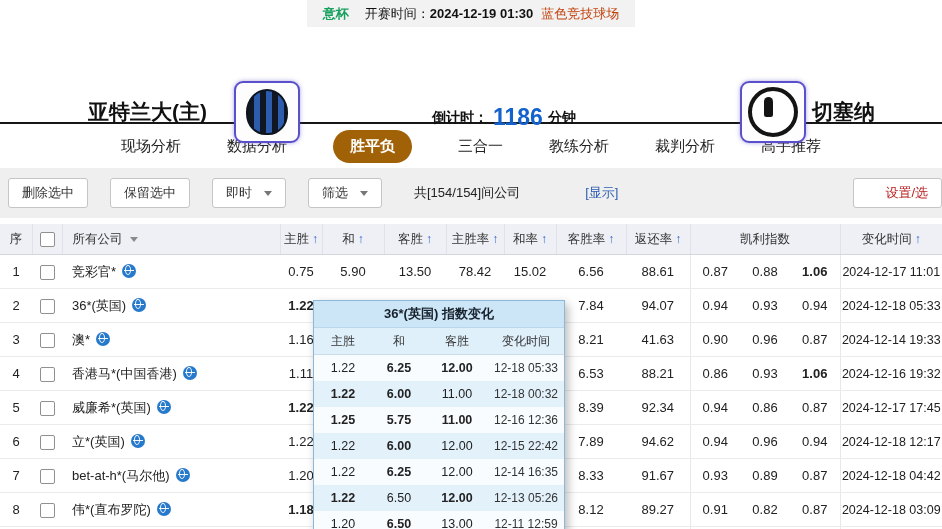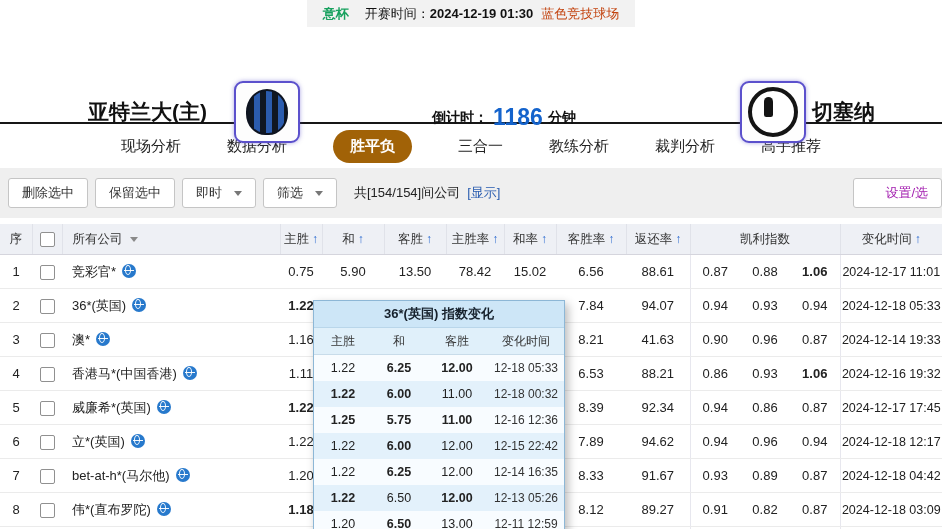--- a/index.html
+++ b/index.html
@@ -27,26 +27,26 @@
   .cesena::after{content:"";position:absolute;left:12px;top:6px;width:9px;height:20px;background:#141414;border-radius:6px 6px 3px 3px;}
   .countdown{position:absolute;left:432px;top:70px;display:flex;align-items:center;font-size:14px;font-weight:bold;color:#111;}
   .countdown .num{font-size:23px;color:#1463cc;margin:0 5px;}
 
   
   .nav{height:44px;border-top:2px solid #161616;display:flex;justify-content:center;align-items:center;gap:46px;}
   .tab{font-size:15px;color:#222;cursor:pointer;white-space:nowrap;}
   .tab.active{background:#a16207;color:#fff;padding:7px 17px;border-radius:17px;font-weight:bold;}
 
   
-  .toolbar{height:50px;background:#efefef;display:flex;align-items:center;padding:0 8px;gap:7px;position:relative;margin-bottom:6px;}
+  .toolbar{height:50px;background:#efefef;display:flex;align-items:center;padding:0 8px;gap:22px;position:relative;margin-bottom:6px;}
   .tbtn{background:#fff;border:1px solid #c5c5c5;border-radius:3px;height:30px;padding:0 13px;font-size:13px;color:#333;display:inline-flex;align-items:center;gap:12px;font-family:inherit;cursor:pointer;white-space:nowrap;}
   .caret{width:0;height:0;border-left:4px solid transparent;border-right:4px solid transparent;border-top:5px solid #777;}
   .count-text{margin-left:10px;font-size:13px;color:#222;}
-  .show-link{color:#2a5db0;text-decoration:none;font-size:13px;cursor:pointer;}
-  .settings{margin-left:auto;margin-right:-8px;color:#a21caf;padding-left:31px;}
+  .show-link{color:#2a5db0;text-decoration:none;font-size:13px;cursor:pointer;margin-left:43px;}
+  .settings{margin-left:auto;margin-right:-8px;color:#b91c1c;padding-left:31px;}
 
   
   .odds-table{width:942px;border-collapse:collapse;table-layout:fixed;}
   .odds-table th{height:28px;background:#eef0f5;font-size:12.5px;font-weight:normal;color:#333;border-bottom:1px solid #d5d5dd;border-left:1px solid #e0e2e9;text-align:center;}
   .odds-table th:first-child{border-left:none;}
   .odds-table td{height:31px;text-align:center;font-size:13px;border-bottom:1px solid #ebebeb;color:#222;overflow:hidden;white-space:nowrap;}
   td.company,th.company{text-align:left;padding-left:10px;}
   .arr{color:#2b6ad0;font-weight:bold;margin-left:3px;font-size:12px;}
   .dropcaret{display:inline-block;margin-left:7px;width:0;height:0;border-left:4px solid transparent;border-right:4px solid transparent;border-top:5px solid #8a8a8a;vertical-align:middle;}
   .cb{display:inline-block;width:13px;height:13px;border:1px solid #909090;border-radius:2px;background:#fff;vertical-align:middle;cursor:pointer;}

